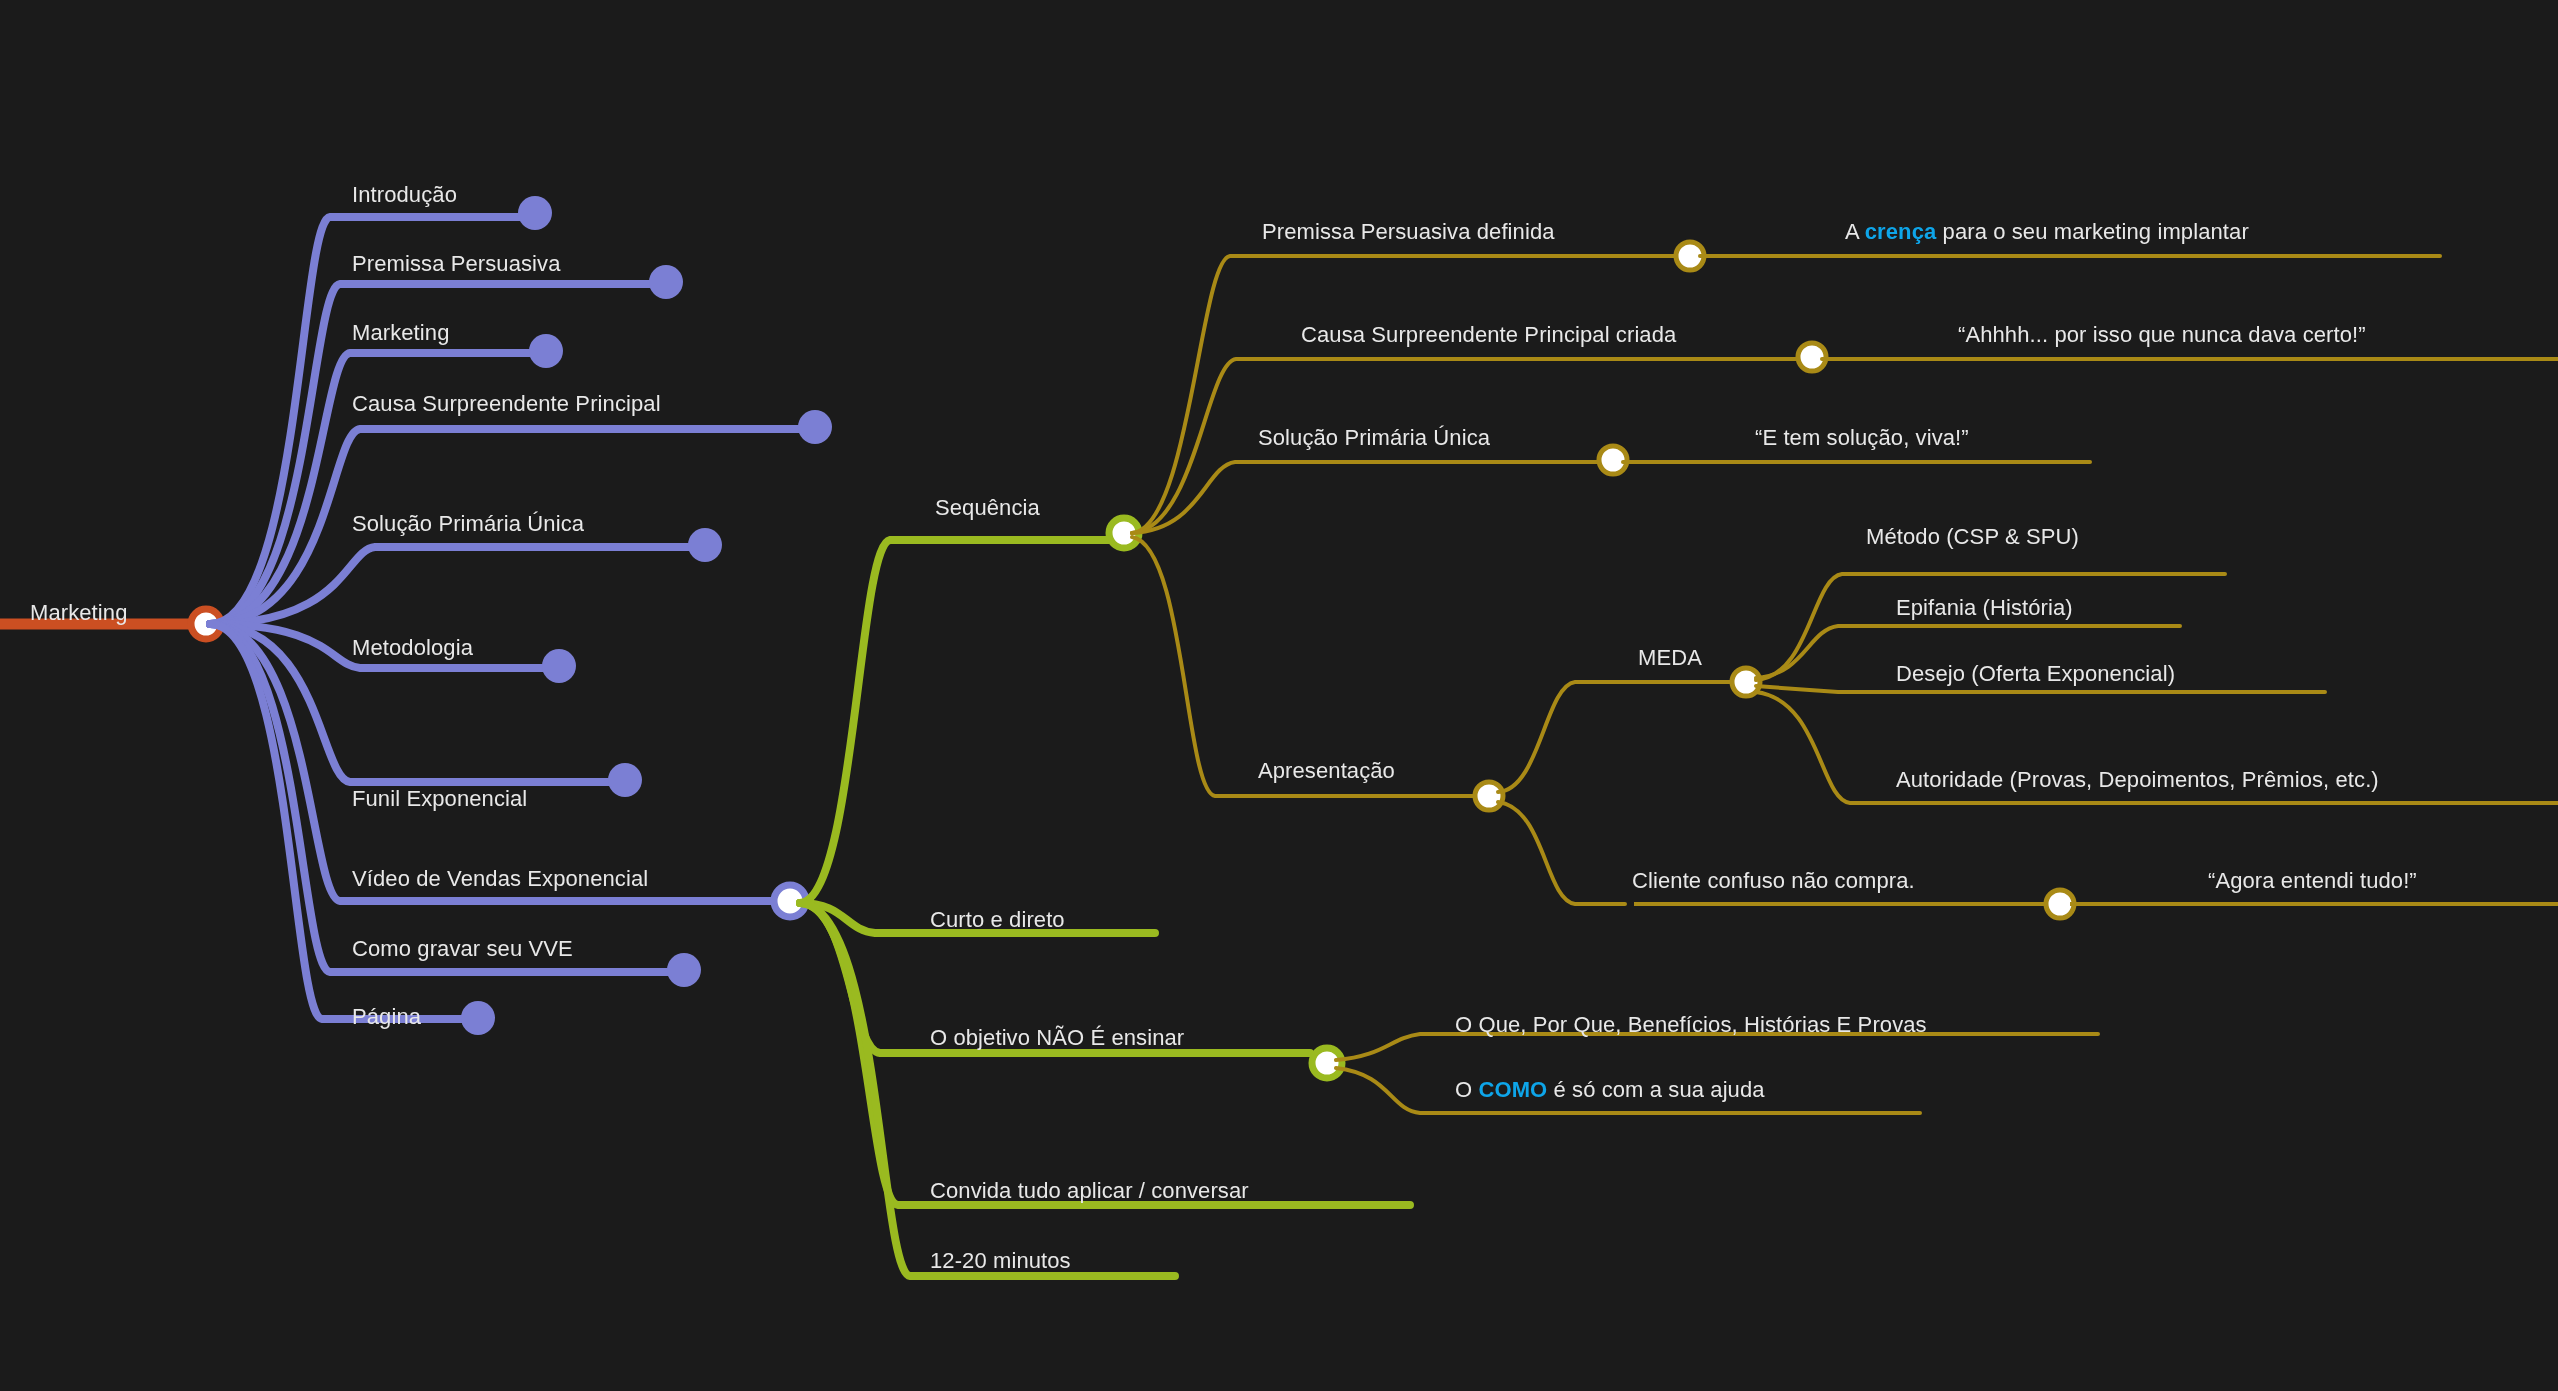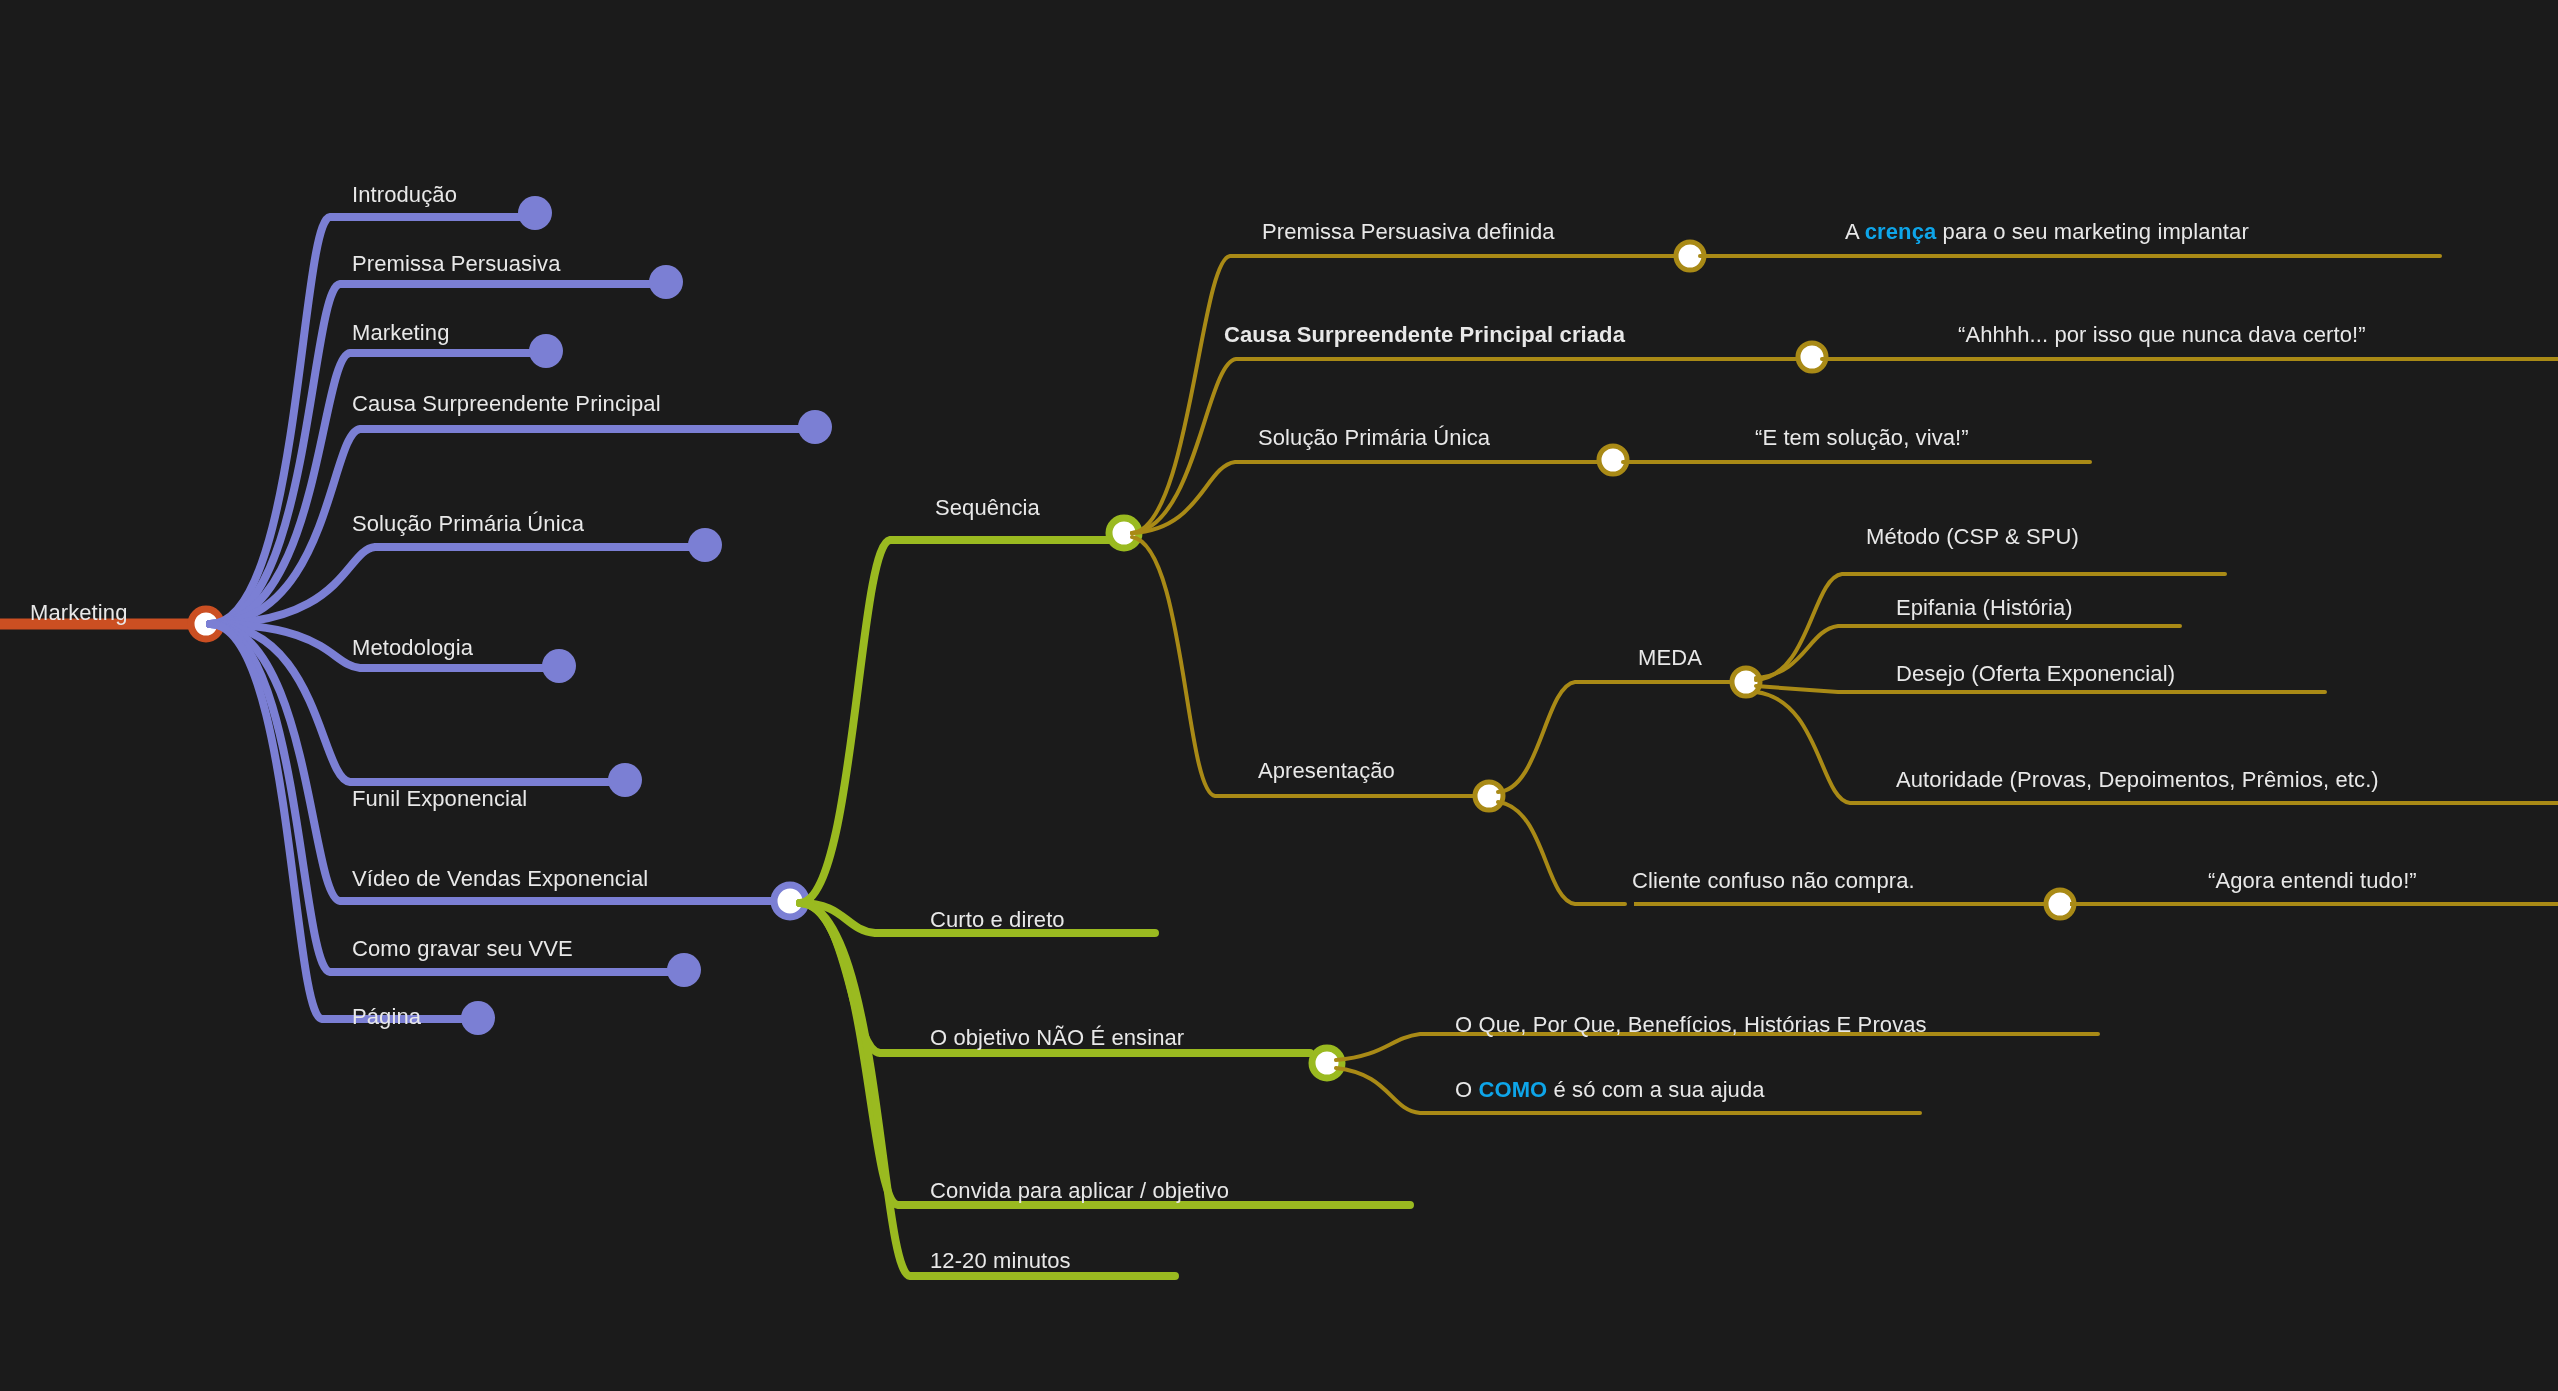--- a/index.html
+++ b/index.html
@@ -113,25 +113,25 @@
   <div class="lbl" style="left:352px; top:507px;">Solução Primária Única</div>
   <div class="lbl" style="left:352px; top:631px;">Metodologia</div>
   <div class="lbl" style="left:352px; top:742px;margin-top:40px;">Funil Exponencial</div>
   <div class="lbl" style="left:352px; top:862px;">Vídeo de Vendas Exponencial</div>
   <div class="lbl" style="left:352px; top:932px;">Como gravar seu VVE</div>
   <div class="lbl" style="left:352px; top:1000px;">Página</div>
 
   <div class="lbl" style="left:935px;  top:491px;">Sequência</div>
   <div class="lbl" style="left:930px;  top:903px;">Curto e direto</div>
   <div class="lbl" style="left:930px;  top:1021px;">O objetivo NÃO É ensinar</div>
-  <div class="lbl" style="left:930px;  top:1174px;">Convida para aplicar / objetivo</div>
+  <div class="lbl" style="left:930px;  top:1174px;">Convida tudo aplicar / conversar</div>
   <div class="lbl" style="left:930px;  top:1244px;">12-20 minutos</div>
 
   <div class="lbl" style="left:1262px; top:215px;">Premissa Persuasiva definida</div>
-  <div class="lbl" style="left:1224px; top:318px;font-weight:bold;">Causa Surpreendente Principal criada</div>
+  <div class="lbl" style="left:1301px; top:318px;">Causa Surpreendente Principal criada</div>
   <div class="lbl" style="left:1258px; top:421px;">Solução Primária Única</div>
   <div class="lbl" style="left:1258px; top:754px;">Apresentação</div>
 
   <div class="lbl" style="left:1845px; top:215px;"><span>A </span><b>crença</b><span> para o seu marketing implantar</span></div>
   <div class="lbl" style="left:1958px; top:318px;">“Ahhhh... por isso que nunca dava certo!”</div>
   <div class="lbl" style="left:1755px; top:421px;">“E tem solução, viva!”</div>
 
   <div class="lbl" style="left:1638px; top:641px;">MEDA</div>
   <div class="lbl" style="left:1632px; top:864px;">Cliente confuso não compra.</div>
   <div class="lbl" style="left:2208px; top:864px;">“Agora entendi tudo!”</div>

